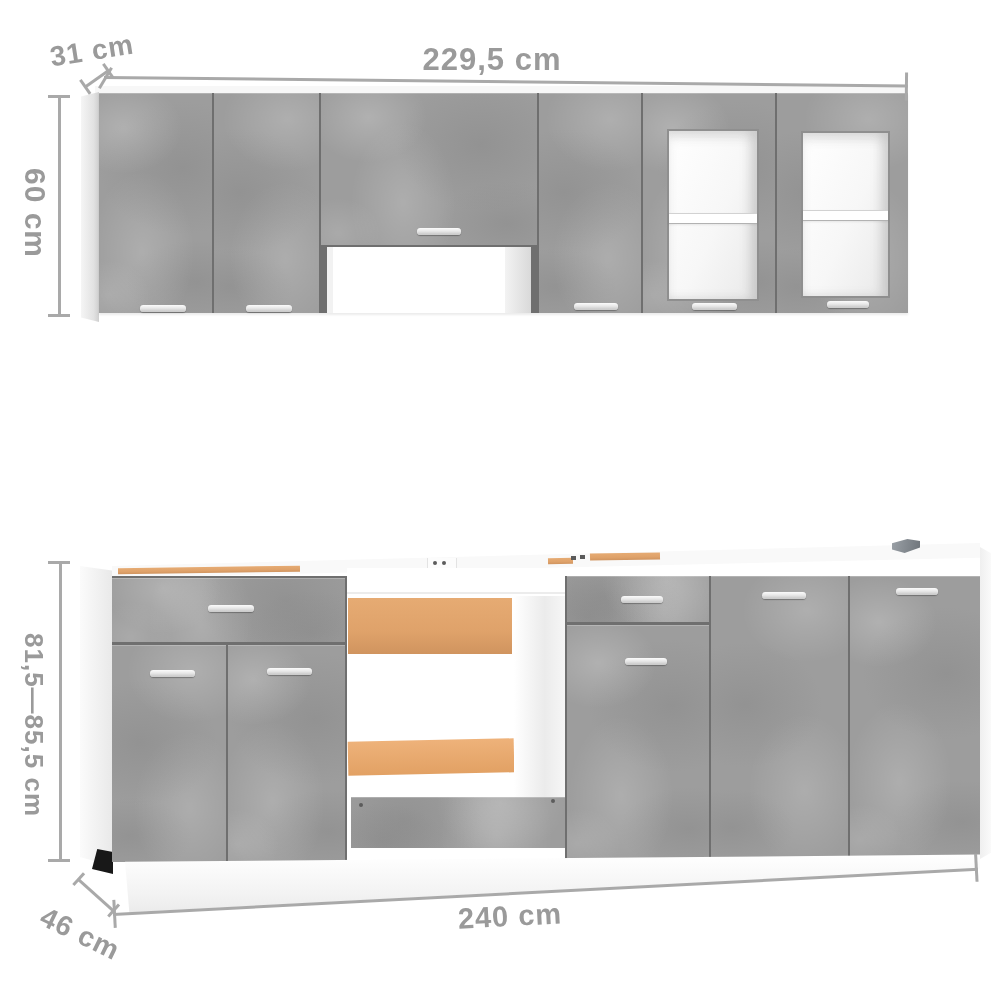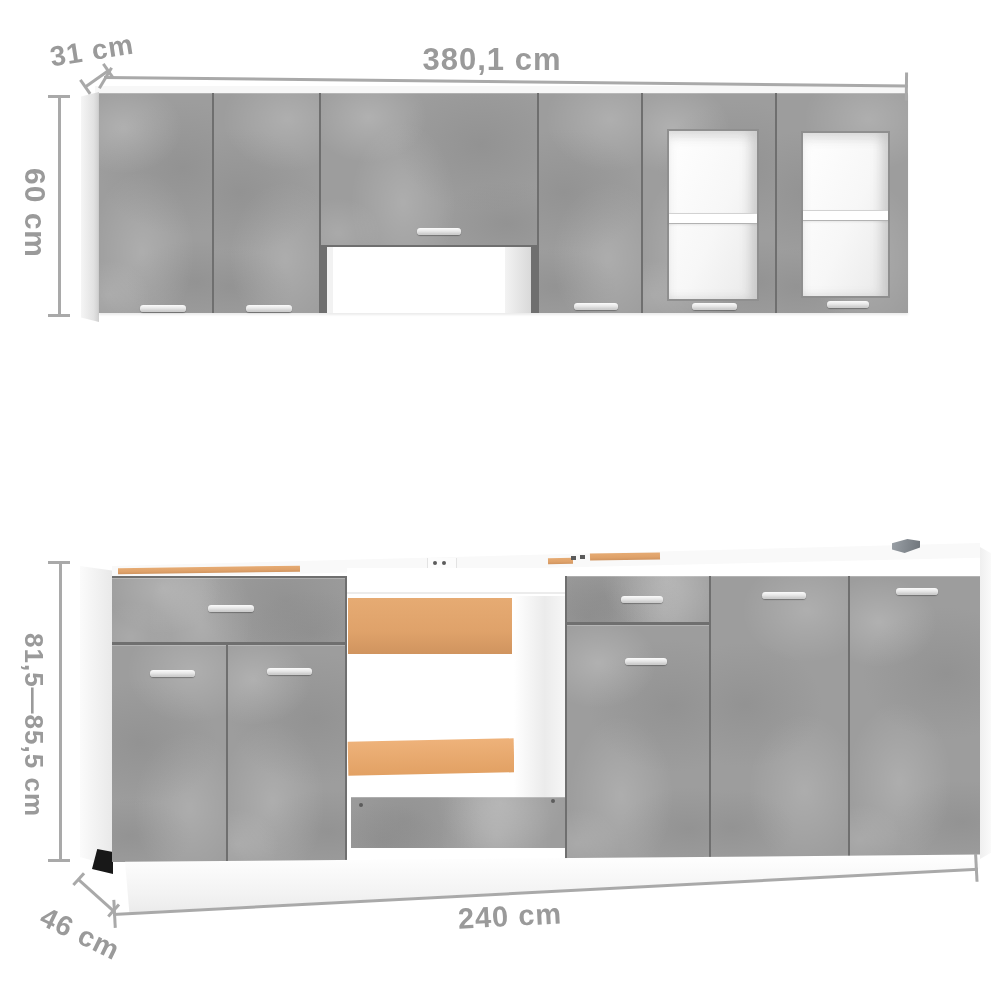--- a/index.html
+++ b/index.html
@@ -150,21 +150,21 @@
     <div class="dim-tick" style="left:-1px;top:-7px;width:3px;height:17px;"></div>
     <div class="dim-tick" style="left:27px;top:-7px;width:3px;height:17px;"></div>
   </div>
   <div class="dim-label" style="left:32px;top:37px;width:120px;font-size:28px;transform:rotate(-9deg);">31 cm</div>
 
   <div class="dim-assembly" style="left:104px;top:76px;width:804px;height:3px;transform:rotate(0.6deg);transform-origin:left top;">
     <div class="dim-line" style="left:0;top:0;width:804px;height:3px;"></div>
     <div class="dim-tick" style="left:0;top:-10px;width:3px;height:24px;transform:rotate(30deg);"></div>
     <div class="dim-tick" style="left:801px;top:-12px;width:3px;height:28px;"></div>
   </div>
-  <div class="dim-label" style="left:382px;top:44px;width:220px;font-size:31px;">380,1 cm</div>
+  <div class="dim-label" style="left:382px;top:44px;width:220px;font-size:31px;">229,5 cm</div>
 
   <div class="dim-line" style="left:58px;top:96px;width:3px;height:221px;"></div>
   <div class="dim-cap" style="left:48px;top:95px;width:22px;height:3px;"></div>
   <div class="dim-cap" style="left:48px;top:314px;width:22px;height:3px;"></div>
   <div class="dim-label" style="left:-25px;top:198px;width:120px;font-size:30px;transform:rotate(90deg);">60 cm</div>
 
   <div class="dim-line" style="left:59px;top:562px;width:3px;height:300px;"></div>
   <div class="dim-cap" style="left:48px;top:561px;width:22px;height:3px;"></div>
   <div class="dim-cap" style="left:48px;top:859px;width:22px;height:3px;"></div>
   <div class="dim-label" style="left:-91px;top:712px;width:250px;font-size:26px;transform:rotate(90deg);">81,5—85,5 cm</div>

